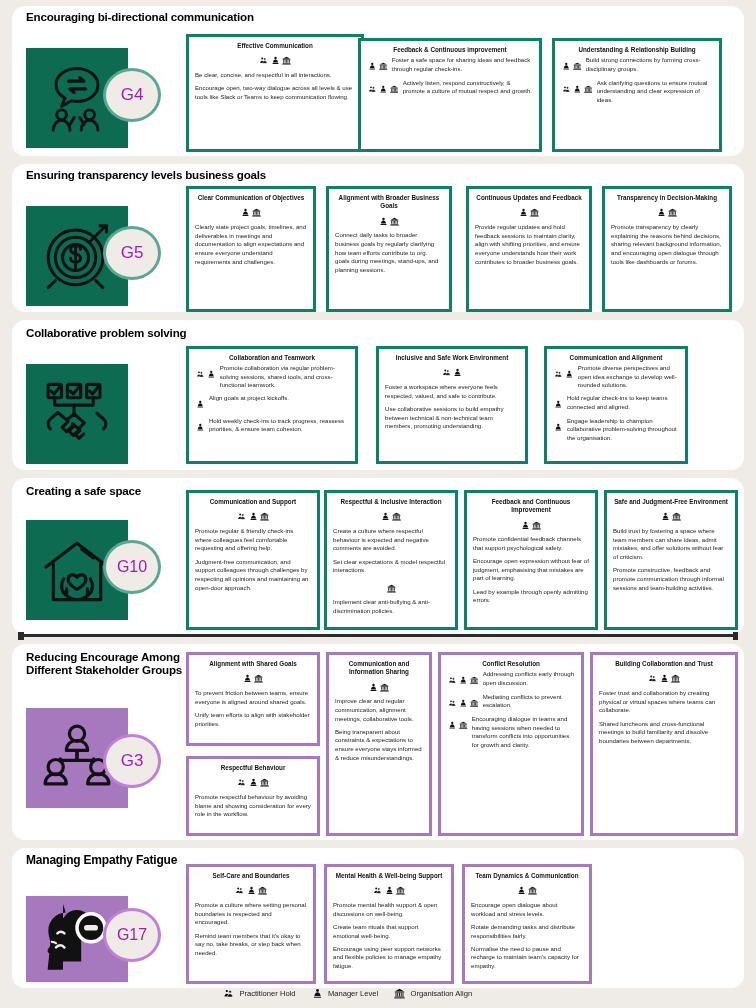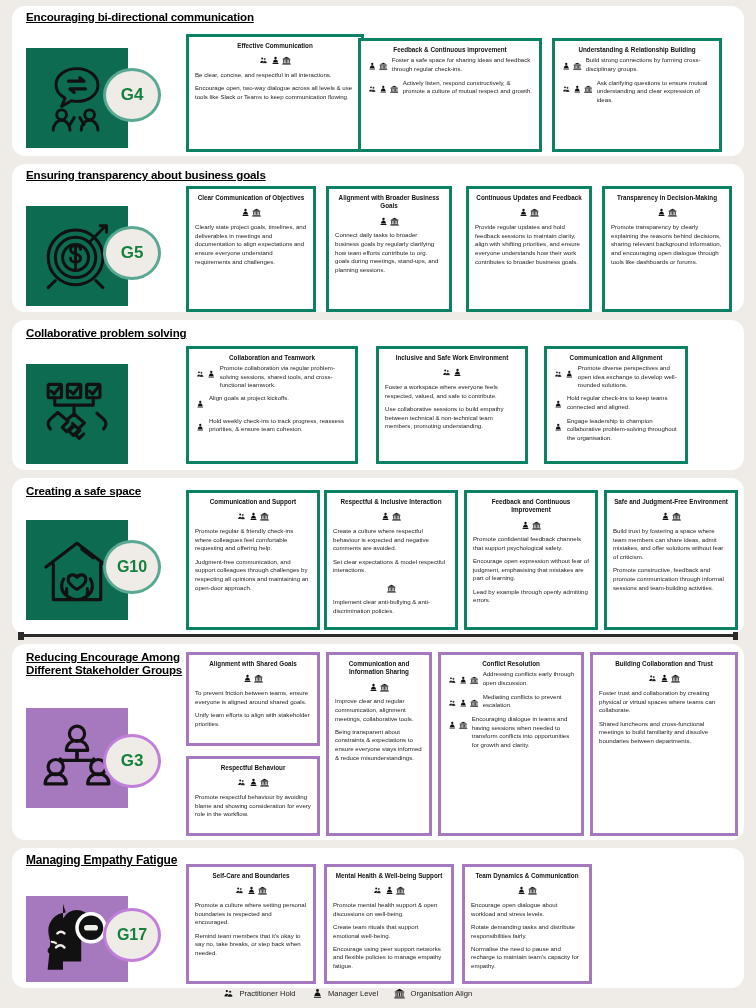--- a/index.html
+++ b/index.html
@@ -15,42 +15,41 @@
     position: absolute;
     background: #ffffff;
     border-radius: 13px;
   }
 
   .sec-title {
     position: absolute;
     font-weight: bold;
     line-height: 1.14;
     letter-spacing: -0.2px;
-    text-decoration: underline;
   }
 
   .icon-box {
     position: absolute;
     display: flex;
     align-items: center;
     justify-content: center;
   }
   .icon-box.teal { background: #0d6b52; }
   .icon-box.purp { background: #a678bd; }
   .icon-box svg { display: block; }
 
   .gbadge {
     position: absolute;
     border-radius: 50%;
     background: #efece7;
     display: flex;
     align-items: center;
     justify-content: center;
-    font-weight: bold;
-    color: #15803d;
+    font-weight: normal;
+    color: #a21caf;
     z-index: 5;
   }
   .gbadge.teal { border: 3px solid #5aa893; }
   .gbadge.purp { border: 3px solid #c07fd8; }
 
   .card {
     position: absolute;
     background: #ffffff;
     overflow: hidden;
   }
@@ -226,21 +225,21 @@
                 <rect x="18.6" y="10.4" width="2" height="7.6"></rect>
                 <rect x="1.6" y="18.6" width="20.8" height="1.7"></rect>
                 <rect x="0.6" y="20.8" width="22.8" height="1.9"></rect>
               </g>
             </svg></span>
           <span class="bt">Ask clarifying questions to ensure mutual understanding and clear expression of ideas.</span>
         </div>
       </div>
     </div>
     <div class="panel" style="left: 12px; top: 164px; width: 732px; height: 148px;"></div>
-    <div class="sec-title teal" style="left: 26px; top: 168px; width: 250px; font-size: 11.6px;">Ensuring transparency about business goals</div>
+    <div class="sec-title teal" style="left: 26px; top: 168px; width: 250px; font-size: 11.6px;">Ensuring transparency levels business goals</div>
     <div class="icon-box teal" style="left: 26px; top: 206px; width: 102px; height: 100px;">
       <svg width="72" height="72" viewBox="0 0 100 100" fill="none" stroke="#111" stroke-width="4.2" stroke-linecap="round" stroke-linejoin="round">
         <circle cx="48" cy="52" r="38"></circle>
         <circle cx="48" cy="52" r="28"></circle>
         <circle cx="48" cy="52" r="18"></circle>
         <path d="M48 34v36 M55 41c0-3.5-3.5-5.5-7-5.5s-7 2-7 5.5 3.5 5 7 6 7 2.5 7 6-3.5 5.5-7 5.5-7-2-7-5.5" stroke-width="4"></path>
         <path d="M68 30 90 8 M82 8h9v9" stroke-width="4"></path>
         <path d="M20 84 10 94 M76 84 86 94"></path>
       </svg>
     </div>

